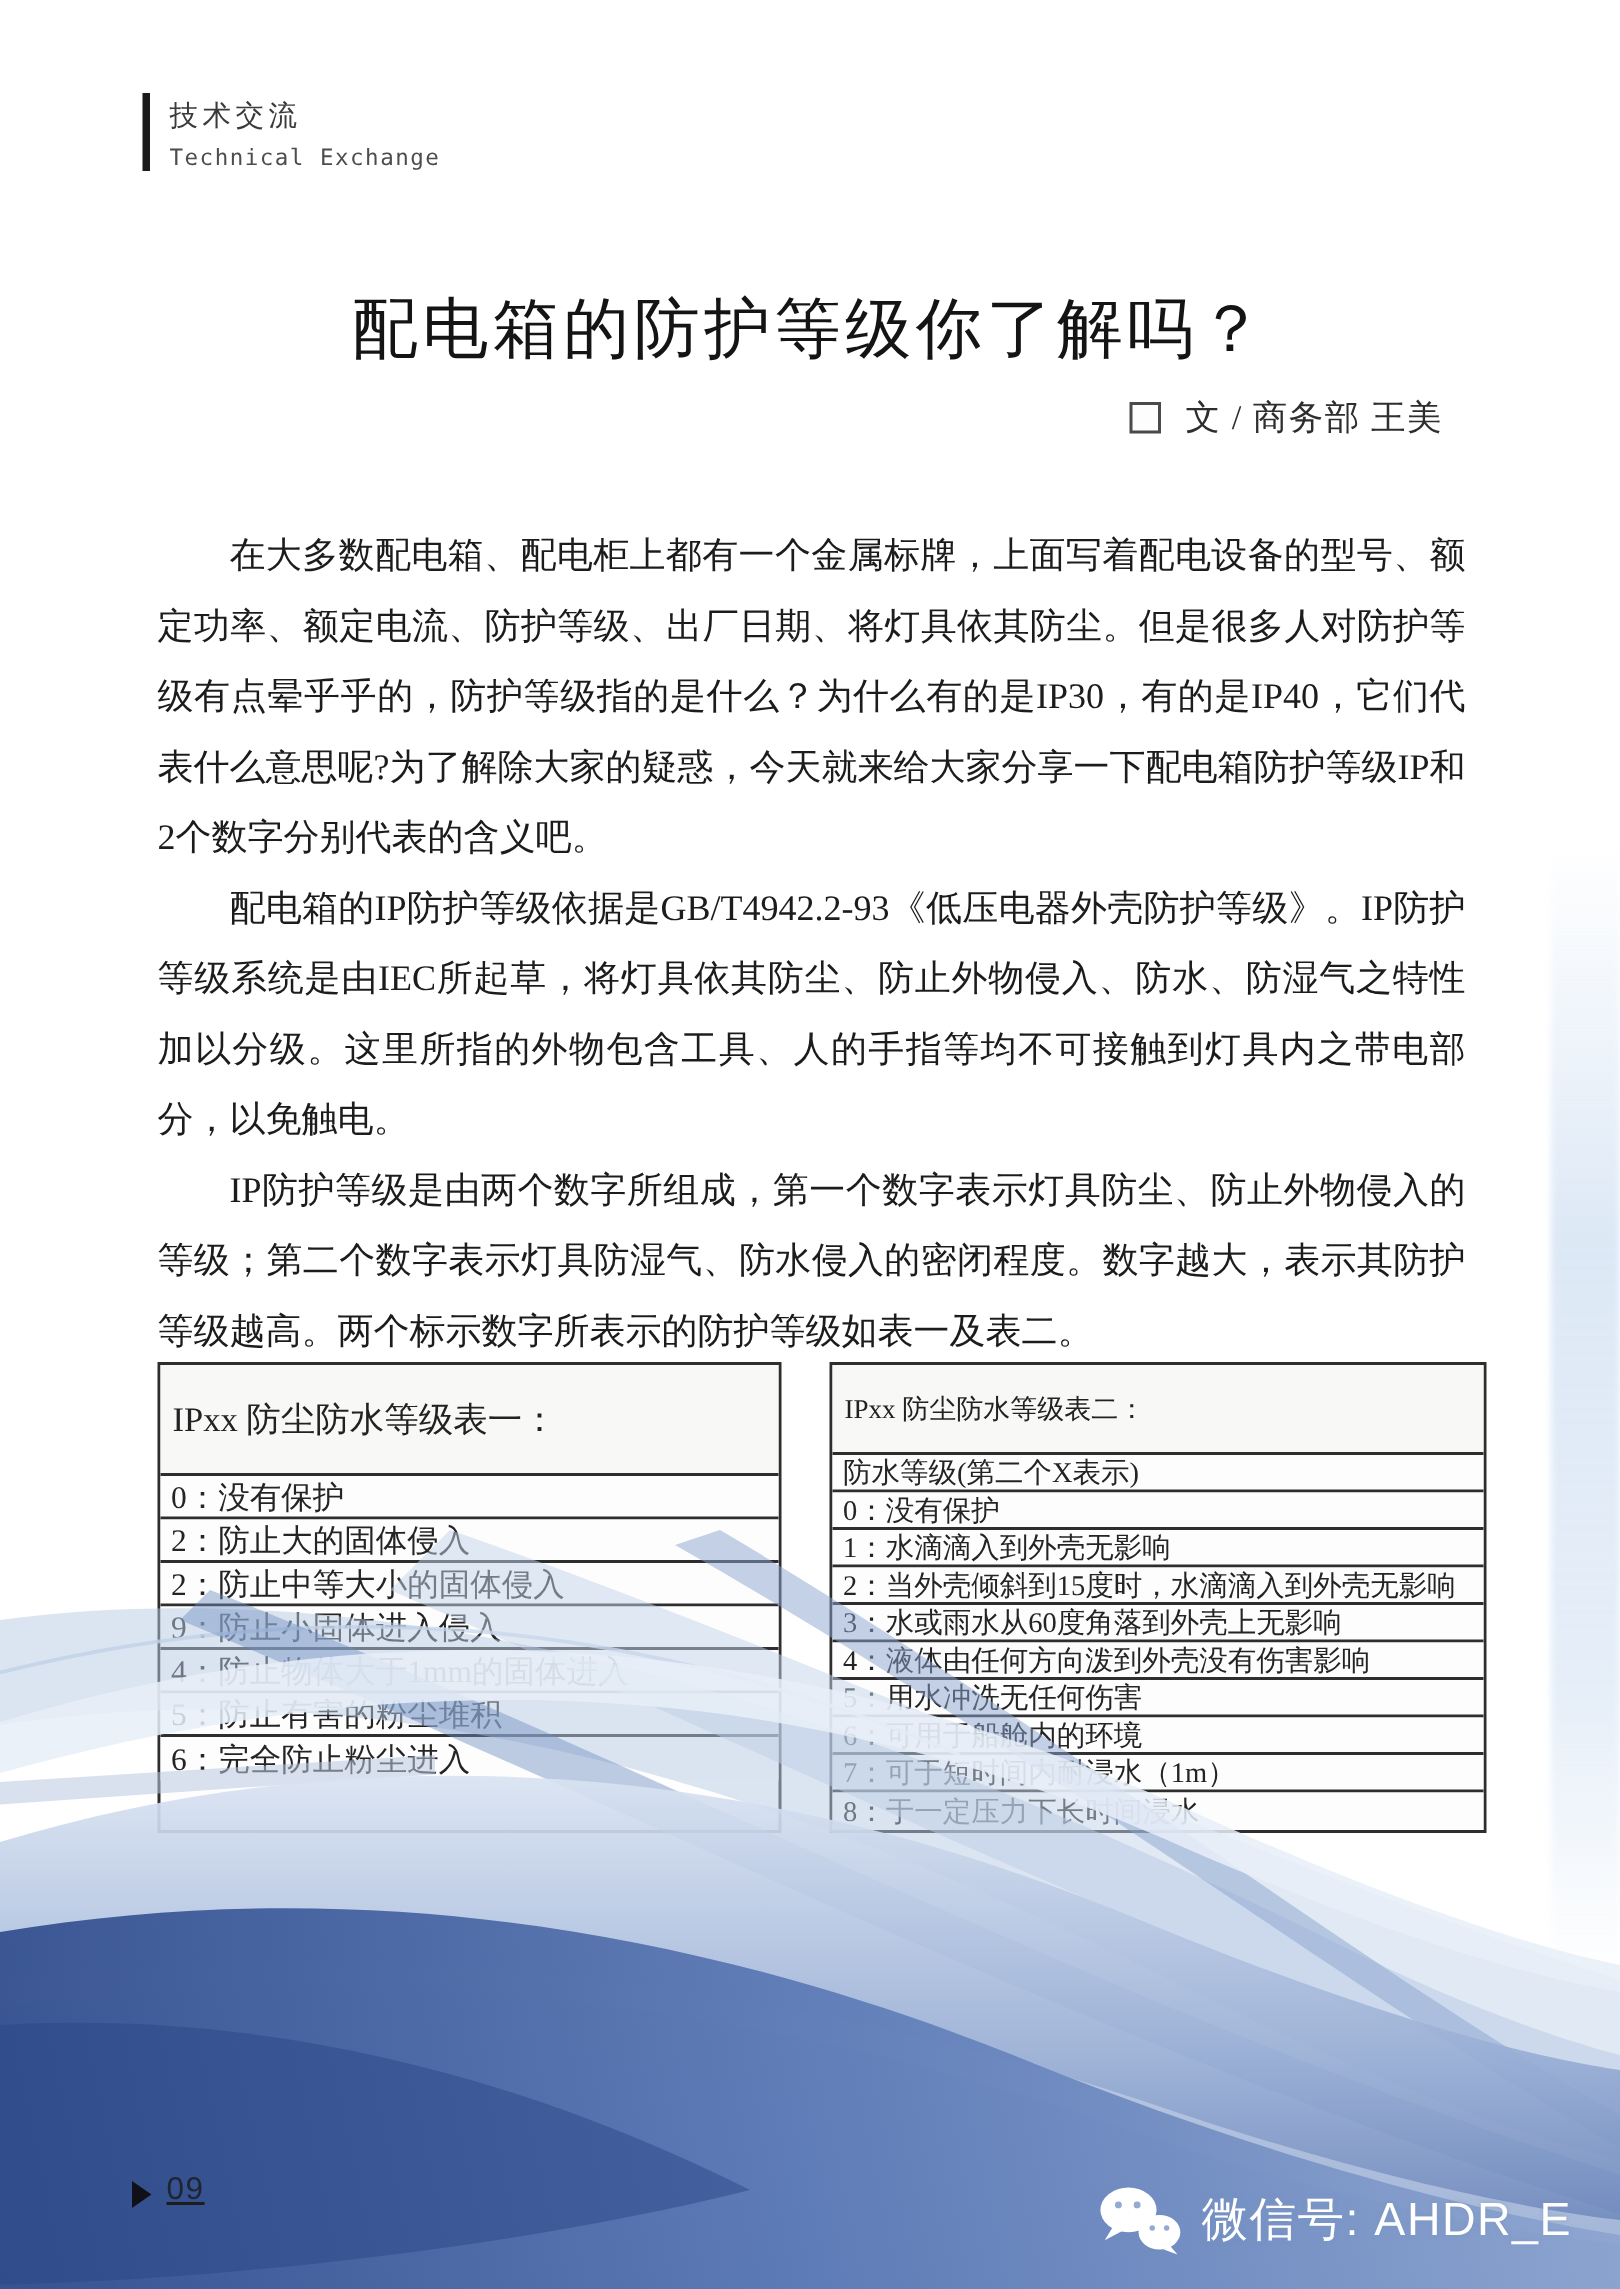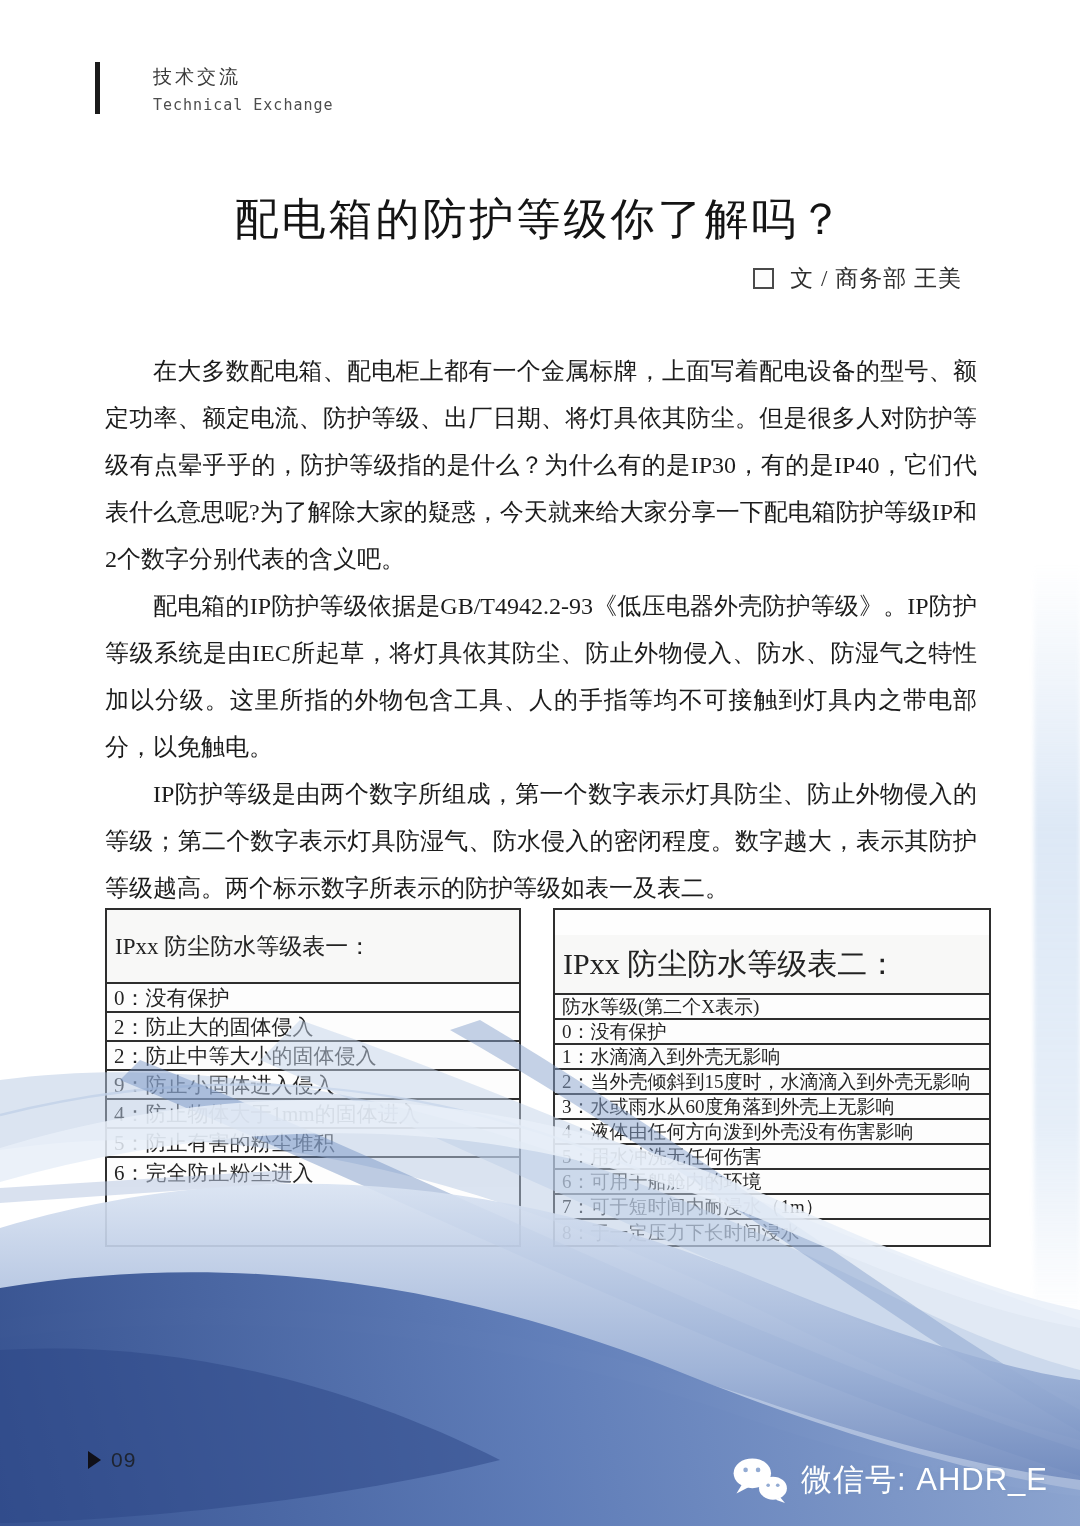--- a/index.html
+++ b/index.html
@@ -19,21 +19,21 @@
     position: absolute;
     left: 95px; top: 62px;
     display: flex;
     align-items: stretch;
   }
   .section-bar {
     width: 5px;
     background: #1b1b1b;
     margin-right: 13px;
   }
-  .section-titles { padding-top: 2px; margin-left: 40px; }
+  .section-titles { padding-top: 2px; }
   .section-zh {
     font-size: 19px;
     letter-spacing: 3px;
     color: #3a3a3a;
     font-family: "Liberation Serif", "DejaVu Serif", serif;
   }
   .section-en {
     margin-top: 6px;
     font-size: 15px;
     letter-spacing: 1px;
@@ -100,21 +100,21 @@
   .ip-table-two { width: 438px; }
   .ip-table .tbl-title {
     display: flex;
     align-items: center;
     padding-left: 8px;
     background: #f8f8f7;
     border-bottom: 2px solid #2e2e2e;
     color: #222;
   }
   .ip-table-one .tbl-title { height: 74px; font-size: 23px; }
-  .ip-table-two .tbl-title { height: 60px; font-size: 30px; margin-top: 25px; }
+  .ip-table-two .tbl-title { height: 60px; font-size: 18px; }
   .ip-table .tbl-cell {
     display: flex;
     align-items: center;
     padding-left: 7px;
     border-bottom: 2px solid #2e2e2e;
     background: #fdfdfd;
     color: #242424;
     white-space: nowrap;
     overflow: hidden;
   }
@@ -146,22 +146,23 @@
     height: 506px;
     display: block;
   }
 
   
   .page-marker {
     position: absolute;
     left: 88px;
     top: 1448px;
     display: flex;
-    align-items: center;
+    align-items: flex-end;
     z-index: 5;
+    text-decoration: underline;
   }
   .page-marker .tri {
     width: 0; height: 0;
     border-left: 13px solid #101018;
     border-top: 9px solid transparent;
     border-bottom: 9px solid transparent;
     margin-right: 10px;
   }
   .page-number {
     font-size: 21px;

